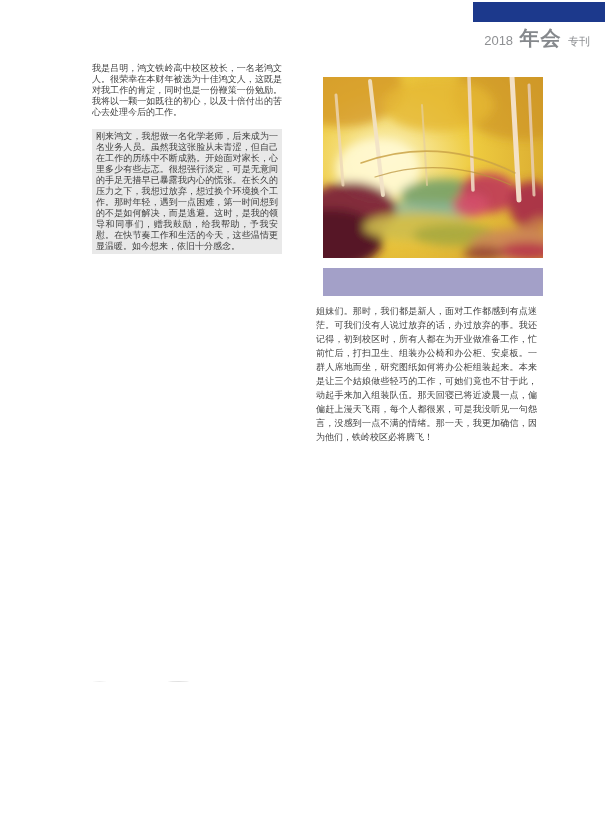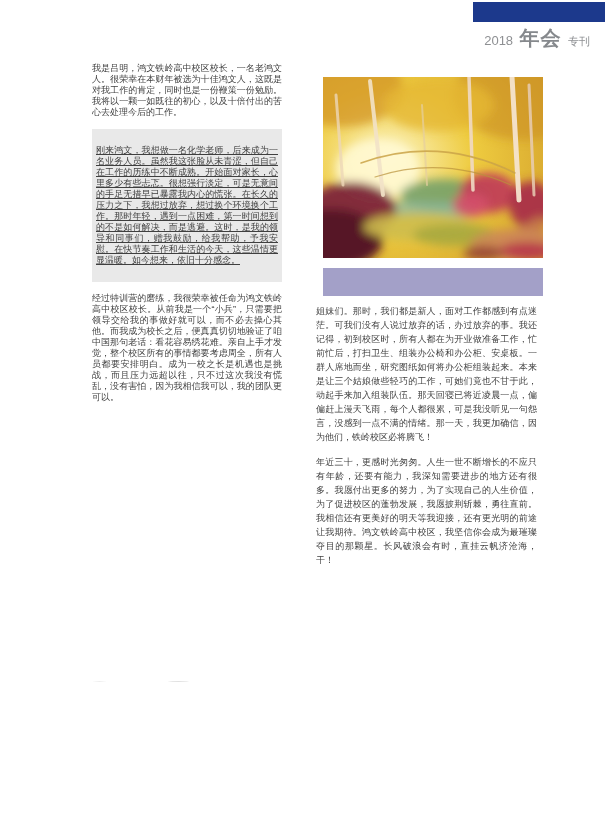--- a/index.html
+++ b/index.html
@@ -15,21 +15,21 @@
   .big-num{
     position:absolute;left:60px;top:665px;z-index:1;
     font-size:167px;line-height:1;font-weight:bold;color:#e1e1e1;
     letter-spacing:-4px;transform:scaleX(0.72);transform-origin:left top;
     font-family:"DejaVu Sans","Liberation Sans",sans-serif;
   }
   .col{position:absolute;z-index:2;color:#3f3f3f;font-size:9px;text-align:justify;}
   .col p{margin:0 0 11px 0;}
   .col-left{left:92px;top:63px;width:190px;line-height:11px;}
   .col-right{left:316px;top:65px;width:221px;line-height:14px;}
-  .highlight{background:#e9e9e9;padding:16px 4px;margin:0 -4px 11px -4px;text-decoration:underline;}
+  .highlight{background:#e9e9e9;padding:2px 4px;margin:0 -4px 11px -4px;}
   .photo{margin:12px 0 0 7px;width:220px;height:181px;overflow:hidden;background:#e8c43c;}
   .photo svg{display:block;}
   .caption-bar{height:28px;width:220px;background:#a3a0c8;margin:10px 0 8px 7px;}
 </style>
 </head>
 <body>
 
 <div class="page">
 
   <div class="top-bar"></div>
@@ -38,21 +38,20 @@
     <span class="h-year">2018</span>
     <span class="h-title">年会</span>
     <span class="h-sub">专刊</span>
   </div>
 
   <div class="big-num">23</div>
 
   <div class="col col-left">
     <p>我是吕明，鸿文铁岭高中校区校长，一名老鸿文人。很荣幸在本财年被选为十佳鸿文人，这既是对我工作的肯定，同时也是一份鞭策一份勉励。我将以一颗一如既往的初心，以及十倍付出的苦心去处理今后的工作。</p>
     <p class="highlight">刚来鸿文，我想做一名化学老师，后来成为一名业务人员。虽然我这张脸从未青涩，但自己在工作的历练中不断成熟。开始面对家长，心里多少有些忐忑。很想强行淡定，可是无意间的手足无措早已暴露我内心的慌张。在长久的压力之下，我想过放弃，想过换个环境换个工作。那时年轻，遇到一点困难，第一时间想到的不是如何解决，而是逃避。这时，是我的领导和同事们，赠我鼓励，给我帮助，予我安慰。在快节奏工作和生活的今天，这些温情更显温暖。如今想来，依旧十分感念。</p>
-    <p>经过特训营的磨练，我很荣幸被任命为鸿文铁岭高中校区校长。从前我是一个“小兵”，只需要把领导交给我的事做好就可以，而不必去操心其他。而我成为校长之后，便真真切切地验证了咱中国那句老话：看花容易绣花难。亲自上手才发觉，整个校区所有的事情都要考虑周全，所有人员都要安排明白。成为一校之长是机遇也是挑战，而且压力远超以往，只不过这次我没有慌乱，没有害怕，因为我相信我可以，我的团队更可以。</p>
   </div>
 
   <div class="col col-right">
     <div class="photo">
       <svg width="220" height="181" viewBox="0 0 220 181" xmlns="http://www.w3.org/2000/svg">
         <defs>
           <radialGradient id="glow" cx="30%" cy="45%" r="85%">
             <stop offset="0%" stop-color="#fdf6c8"></stop>
             <stop offset="45%" stop-color="#eecb3f"></stop>
             <stop offset="100%" stop-color="#d3a02c"></stop>
@@ -88,16 +87,15 @@
           <path d="M211,118 L206,8" stroke="#e8cdb4" stroke-width="3" opacity="0.85"></path>
           <path d="M104,108 L99,28" stroke="#e6cf9f" stroke-width="2" opacity="0.7"></path>
           <path d="M20,108 L13,18" stroke="#ecd7b8" stroke-width="3" opacity="0.8"></path>
           <path d="M38,86 Q115,58 192,96" stroke="#caa348" stroke-width="1.6" opacity="0.85"></path>
           <path d="M52,100 Q120,78 188,108" stroke="#b9923c" stroke-width="1.2" opacity="0.7"></path>
         </g>
       </svg>
     </div>
     <div class="caption-bar"></div>
     <p>姐妹们。那时，我们都是新人，面对工作都感到有点迷茫。可我们没有人说过放弃的话，办过放弃的事。我还记得，初到校区时，所有人都在为开业做准备工作，忙前忙后，打扫卫生、组装办公椅和办公柜、安桌板。一群人席地而坐，研究图纸如何将办公柜组装起来。本来是让三个姑娘做些轻巧的工作，可她们竟也不甘于此，动起手来加入组装队伍。那天回寝已将近凌晨一点，偏偏赶上漫天飞雨，每个人都很累，可是我没听见一句怨言，没感到一点不满的情绪。那一天，我更加确信，因为他们，铁岭校区必将腾飞！</p>
-    <p>年近三十，更感时光匆匆。人生一世不断增长的不应只有年龄，还要有能力，我深知需要进步的地方还有很多。我愿付出更多的努力，为了实现自己的人生价值，为了促进校区的蓬勃发展，我愿披荆斩棘，勇往直前。我相信还有更美好的明天等我迎接，还有更光明的前途让我期待。鸿文铁岭高中校区，我坚信你会成为最璀璨夺目的那颗星。长风破浪会有时，直挂云帆济沧海，干！</p>
   </div>
 
 </div>
 
 </body></html>

